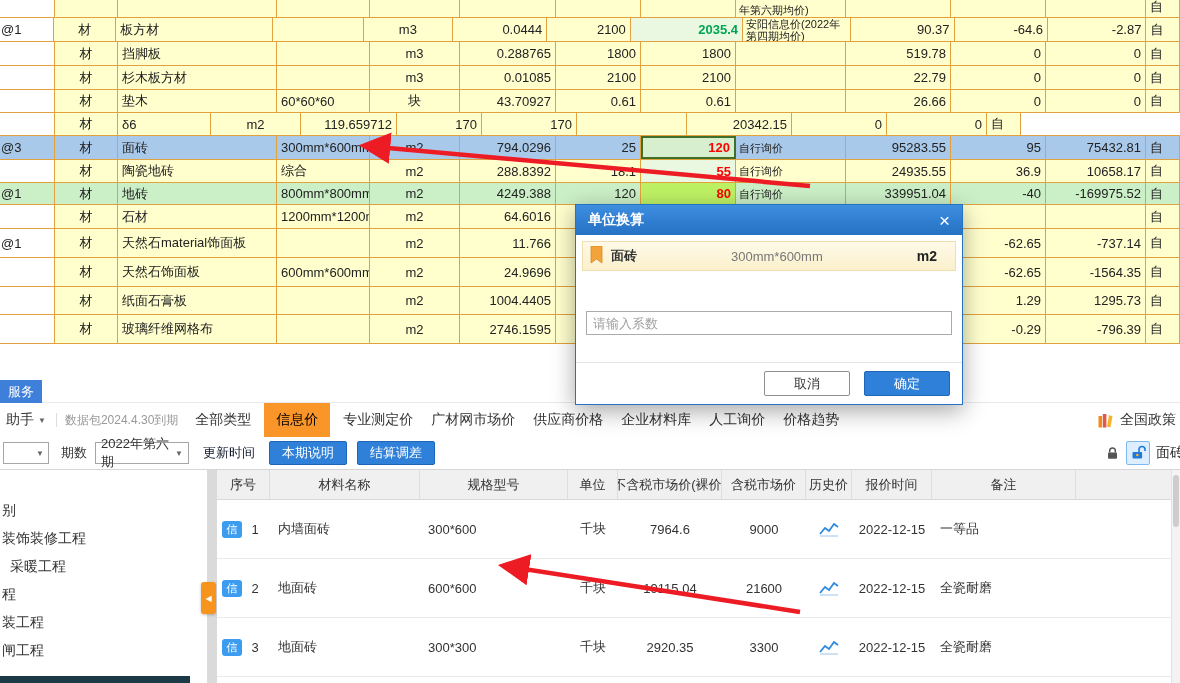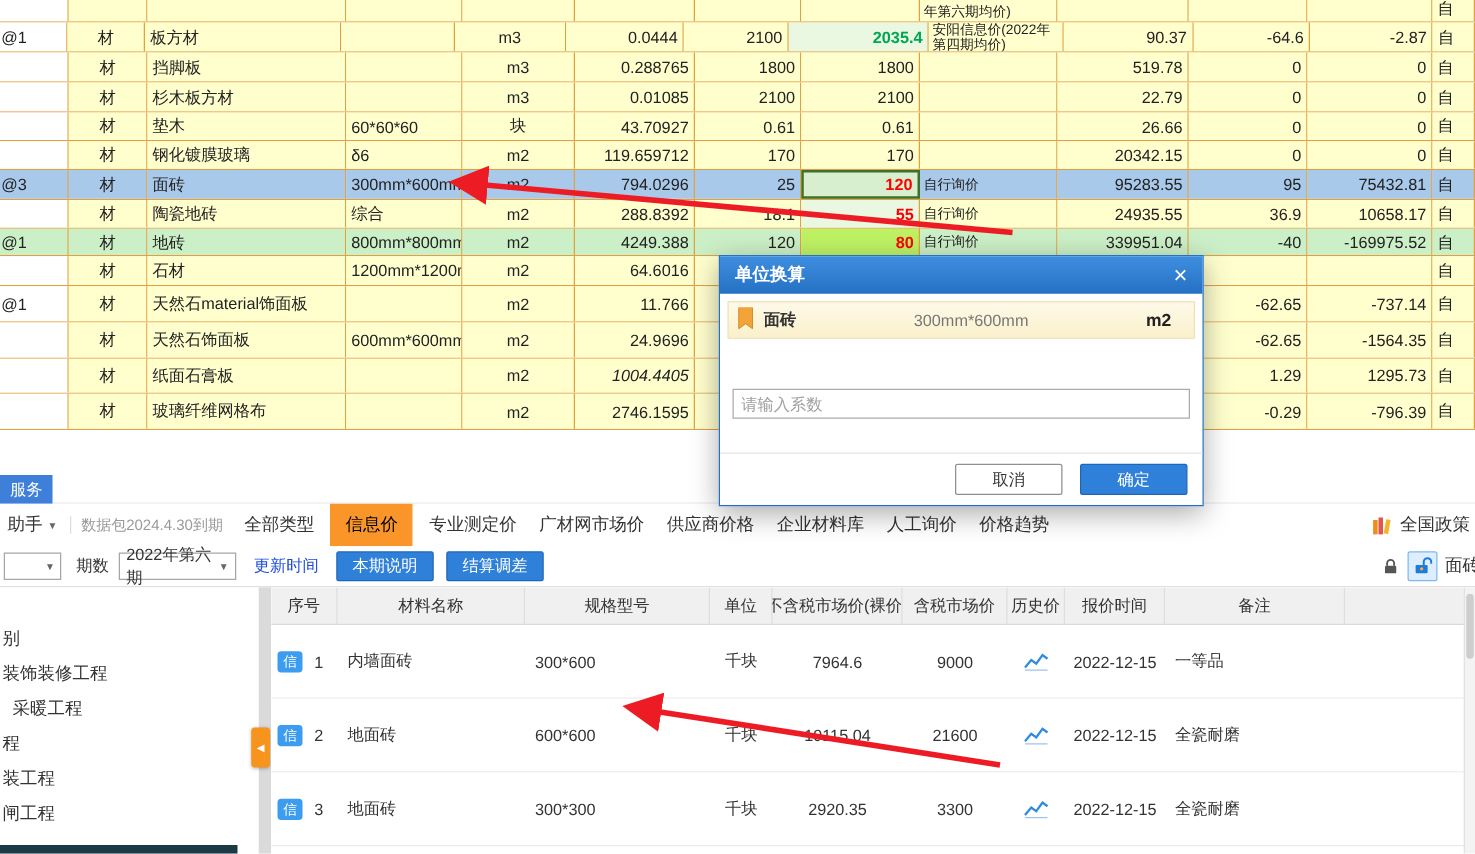--- a/index.html
+++ b/index.html
@@ -39,21 +39,21 @@
   .nav-items { display:flex; align-items:center; height:100%; }
   .nav-item { font-size:14px; color:#333; margin:0 9px; height:100%; display:flex; align-items:center; }
   .nav-item.active { background:var(--orange,#FA9629); color:#000000; padding:0 12px; margin:0 4px; }
   .nav-right { margin-left:auto; margin-right:4px; display:flex; align-items:center; gap:5px; font-size:14px; color:#333; }
 
   
   .filter-row { position:absolute; top:437px; left:0; width:1180px; height:33px; background:#fff; border-bottom:1px solid #D6D6D6; display:flex; align-items:center; }
   .mini-select { width:46px; height:22px; border:1px solid #A6A6A6; margin-left:3px; display:flex; align-items:center; justify-content:flex-end; padding-right:4px; background:#fff; }
   .flabel { font-size:13px; color:#333; margin:0 8px 0 12px; }
   .period-select { width:94px; height:22px; border:1px solid #A6A6A6; display:flex; align-items:center; justify-content:space-between; padding:0 5px; font-size:13px; color:#333; background:#fff; }
-  .update { font-size:13px; color:#1d4ed8; margin:0 14px; }
+  .update { font-size:13px; color:#0f172a; margin:0 14px; }
   .blue-btn { height:24px; padding:0 12px; background:var(--accent,#2F80D8); color:#fff; border:1px solid #1E66B8; font-size:13px; margin-right:10px; border-radius:2px; font-family:inherit; }
   .filter-right { margin-left:auto; display:flex; align-items:center; gap:6px; }
   .lockwrap { display:flex; align-items:center; }
   .lockbox { width:24px; height:24px; background:#DCEEFF; border:1px solid #7FB8F0; border-radius:2px; display:flex; align-items:center; justify-content:center; }
   .fr-text { font-size:14px; color:#333; width:24px; overflow:hidden; white-space:nowrap; }
 
   
   .bottom { position:absolute; top:470px; left:0; width:1180px; height:213px; background:#fff; }
   .sidebar { position:absolute; left:0; top:0; width:207px; height:213px; background:#fff; padding-top:26px; overflow:hidden; }
   .side-item { font-size:14px; color:#333; height:28px; line-height:28px; padding-left:2px; white-space:nowrap; overflow:hidden; }
@@ -171,21 +171,20 @@
         <div class="tcell right" style="width: 95px;">0.61</div>
         <div class="tcell left src" style="width: 110px;"></div>
         <div class="tcell right" style="width: 105px;">26.66</div>
         <div class="tcell right" style="width: 95px;">0</div>
         <div class="tcell right" style="width: 100px;">0</div>
         <div class="tcell left" style="width: 34px;">自</div>
       </div>
       <div class="trow " style="height: 23px;">
         <div class="tcell left c0" style="width: 55px;"></div>
         <div class="tcell center" style="width: 63px;">材</div>
-        <div class="tcell left" style="width: 159px;">钢化镀膜玻璃</div>
         <div class="tcell left" style="width: 93px;">δ6</div>
         <div class="tcell center" style="width: 90px;">m2</div>
         <div class="tcell right" style="width: 96px;">119.659712</div>
         <div class="tcell right" style="width: 85px;">170</div>
         <div class="tcell right" style="width: 95px;">170</div>
         <div class="tcell left src" style="width: 110px;"></div>
         <div class="tcell right" style="width: 105px;">20342.15</div>
         <div class="tcell right" style="width: 95px;">0</div>
         <div class="tcell right" style="width: 100px;">0</div>
         <div class="tcell left" style="width: 34px;">自</div>
@@ -279,21 +278,21 @@
         <div class="tcell right" style="width: 95px;">-62.65</div>
         <div class="tcell right" style="width: 100px;">-1564.35</div>
         <div class="tcell left" style="width: 34px;">自</div>
       </div>
       <div class="trow " style="height: 28px;">
         <div class="tcell left c0" style="width: 55px;"></div>
         <div class="tcell center" style="width: 63px;">材</div>
         <div class="tcell left" style="width: 159px;">纸面石膏板</div>
         <div class="tcell left" style="width: 93px;"></div>
         <div class="tcell center" style="width: 90px;">m2</div>
-        <div class="tcell right" style="width: 96px; font-style: italic;">1004.4405</div>
+        <div class="tcell right" style="width: 96px;">1004.4405</div>
         <div class="tcell right" style="width: 85px;"></div>
         <div class="tcell right" style="width: 95px;"></div>
         <div class="tcell left src" style="width: 110px;"></div>
         <div class="tcell right" style="width: 105px;"></div>
         <div class="tcell right" style="width: 95px;">1.29</div>
         <div class="tcell right" style="width: 100px;">1295.73</div>
         <div class="tcell left" style="width: 34px;">自</div>
       </div>
       <div class="trow " style="height: 29px;">
         <div class="tcell left c0" style="width: 55px;"></div>

